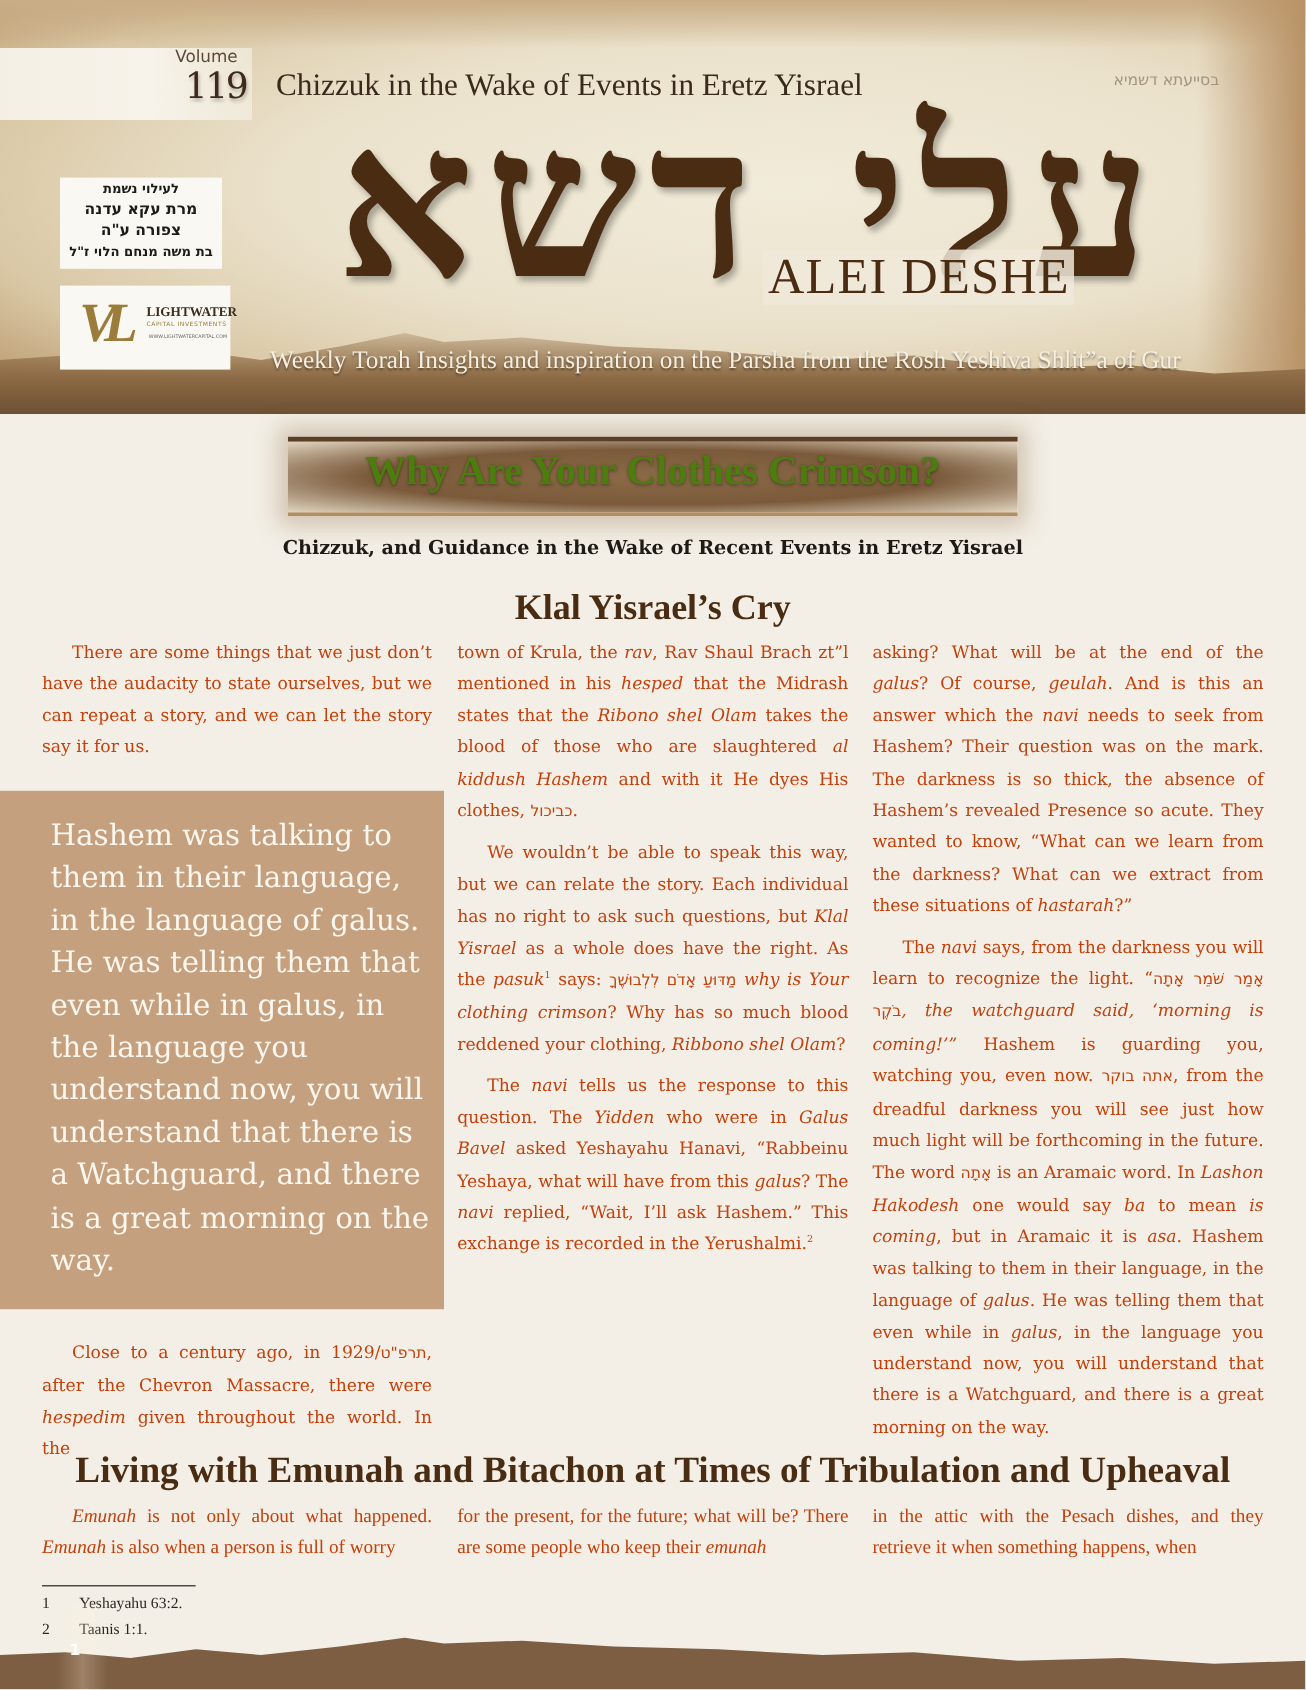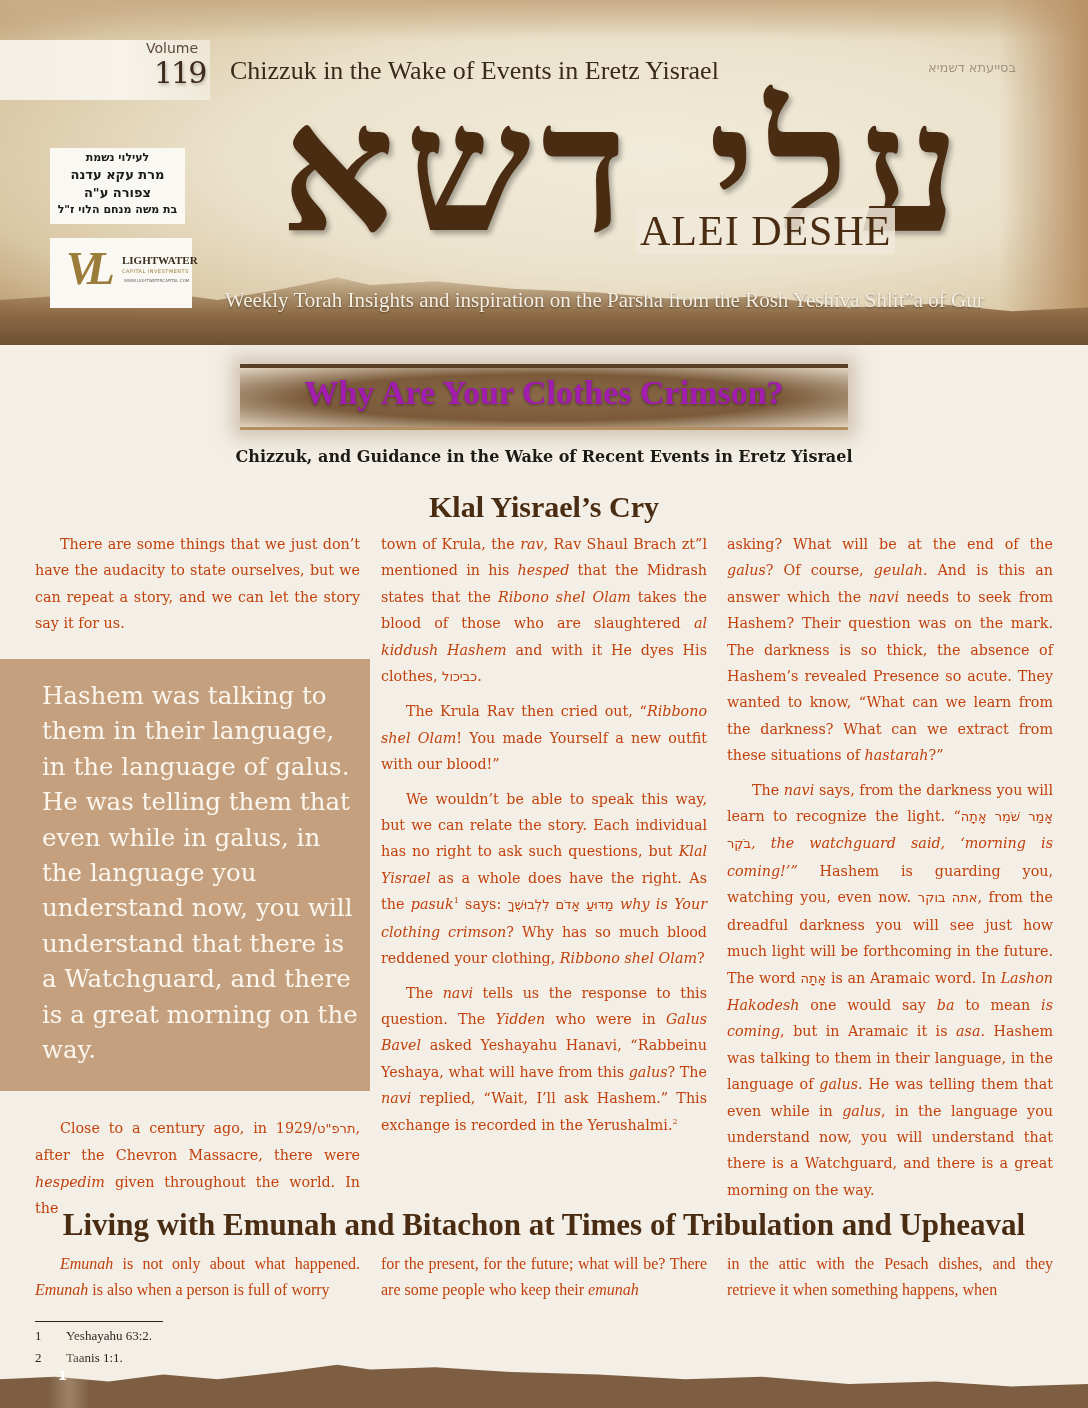--- a/index.html
+++ b/index.html
@@ -99,21 +99,21 @@
   
   .title-banner {
     position: absolute; left: 240px; top: 364px; width: 608px; height: 66px;
     background: radial-gradient(ellipse at center, #8b6a48 0%, #7a5a3a 55%, rgba(200,175,140,0.4) 100%);
     border-top: 4px solid #5a3e25; border-bottom: 3px solid #b48e60;
     box-shadow: 0 0 18px 8px rgba(150,115,80,0.35);
   }
   .title-text {
     position: absolute; left: 240px; top: 374px; width: 608px; text-align: center;
     font-family: "Liberation Serif", serif; font-weight: bold; font-size: 34px;
-    color: #a21caf; text-shadow: 0 1px 3px rgba(0,0,0,0.4);
+    color: #4d7c0f; text-shadow: 0 1px 3px rgba(0,0,0,0.4);
   }
   .subhead {
     position: absolute; left: 140px; top: 444px; width: 808px; text-align: center;
     font-family: "DejaVu Serif", serif; font-weight: bold; font-size: 16px; line-height: 26px;
     color: #1e1a16;
   }
   .section-head {
     position: absolute; text-align: center; font-family: "Liberation Serif", serif;
     font-weight: bold; color: #4a2c12;
   }
@@ -217,21 +217,20 @@
 
 <div class="pullquote"></div>
 <div class="pullquote-text">Hashem was talking to them in their language, in the language of galus. He was telling them that even while in galus, in the language you understand now, you will understand that there is a Watchguard, and there is a great morning on the way.</div>
 
 <div class="col c1b">
   <p><span>Close to a century ago, in 1929/</span><span class="heb">תרפ"ט</span><span>, after the Chevron Massacre, there were </span><i>hespedim</i><span> given throughout the world. In the</span></p>
 </div>
 
 <div class="col c2">
   <p style="text-indent:0"><span>town of Krula, the </span><i>rav</i><span>, Rav Shaul Brach zt”l mentioned in his </span><i>hesped</i><span> that the Midrash states that the </span><i>Ribono shel Olam</i><span> takes the blood of those who are slaughtered </span><i>al kiddush Hashem</i><span> and with it He dyes His clothes, </span><span class="heb">כביכול</span><span>.</span></p>
-  <p><span>The Krula Rav then cried out, “</span><i>Ribbono shel Olam</i><span>! You made Yourself a new outfit with our blood!”</span></p>
   <p><span>We wouldn’t be able to speak this way, but we can relate the story. Each individual has no right to ask such questions, but </span><i>Klal Yisrael</i><span> as a whole does have the right. As the </span><i>pasuk</i><sup>1</sup><span> says: </span><span class="heb">מַדּוּעַ אָדֹם לִלְבוּשֶׁךָ</span><i> why is Your clothing crimson</i><span>? Why has so much blood reddened your clothing, </span><i>Ribbono shel Olam</i><span>?</span></p>
   <p><span>The </span><i>navi</i><span> tells us the response to this question. The </span><i>Yidden</i><span> who were in </span><i>Galus Bavel</i><span> asked Yeshayahu Hanavi, “Rabbeinu Yeshaya, what will have from this </span><i>galus</i><span>? The </span><i>navi</i><span> replied, “Wait, I’ll ask Hashem.” This exchange is recorded in the Yerushalmi.</span><sup>2</sup></p>
 </div>
 
 <div class="col c3">
   <p style="text-indent:0"><span>asking? What will be at the end of the </span><i>galus</i><span>? Of course, </span><i>geulah</i><span>. And is this an answer which the </span><i>navi</i><span> needs to seek from Hashem? Their question was on the mark. The darkness is so thick, the absence of Hashem’s revealed Presence so acute. They wanted to know, “What can we learn from the darkness? What can we extract from these situations of </span><i>hastarah</i><span>?”</span></p>
   <p><span>The </span><i>navi</i><span> says, from the darkness you will learn to recognize the light. “</span><span class="heb">אָמַר שֹׁמֵר אָתָה בֹקֶר</span><i>, the watchguard said, ‘morning is coming!’”</i><span> Hashem is guarding you, watching you, even now. </span><span class="heb">אתה בוקר</span><span>, from the dreadful darkness you will see just how much light will be forthcoming in the future. The word </span><span class="heb">אָתָה</span><span> is an Aramaic word. In </span><i>Lashon Hakodesh</i><span> one would say </span><i>ba</i><span> to mean </span><i>is coming</i><span>, but in Aramaic it is </span><i>asa</i><span>. Hashem was talking to them in their language, in the language of </span><i>galus</i><span>. He was telling them that even while in </span><i>galus</i><span>, in the language you understand now, you will understand that there is a Watchguard, and there is a great morning on the way.</span></p>
 </div>
 
 <div class="section-head living">Living with Emunah and Bitachon at Times of Tribulation and Upheaval</div>

